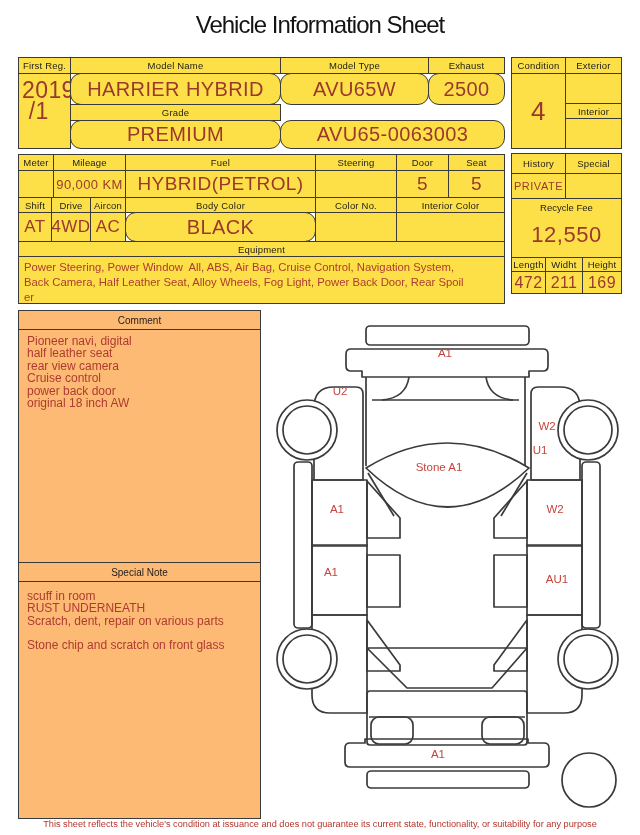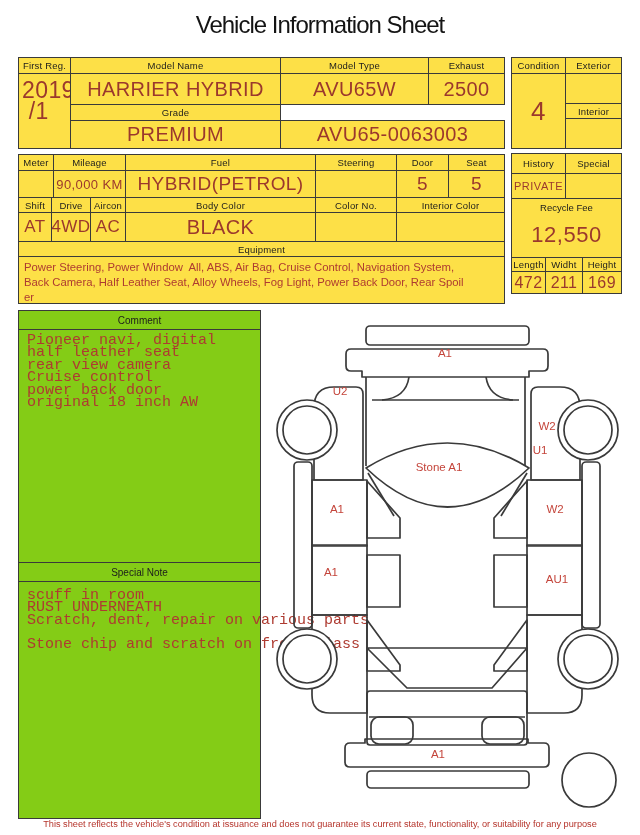--- a/index.html
+++ b/index.html
@@ -8,36 +8,36 @@
     --lr:#C4453B;
     --tr:#AE3B31;
   }
   html,body{margin:0;padding:0;background:#fff;}
   #sheet{position:relative;width:640px;height:835px;background:#fff;
          font-family:"Liberation Sans",sans-serif;overflow:hidden;}
   .c{position:absolute;box-sizing:border-box;border:1px solid var(--bd);
      display:flex;align-items:center;justify-content:center;background:#fde047;}
   .h{font-size:9.5px;color:#1c1c1c;letter-spacing:0.2px;}
   .v{color:var(--vr);letter-spacing:0.4px;}
-  .v20{font-size:20px;}
+  .v20{font-size:20px;border-radius:11px;}
   .v19{font-size:19px;}
   .v17{font-size:17px;}
   .v16{font-size:16px;}
   .v13{font-size:13px;}
   .v11{font-size:11px;letter-spacing:0.5px;}
   .v26{font-size:26px;}
   .frv{display:block;white-space:pre;font-size:23px;line-height:21px;
        padding:6px 0 12px 3px;text-align:left;}
   .eqt{display:block;white-space:pre;font-size:11.3px;line-height:14.8px;
        padding:3px 0 0 5px;text-align:left;color:var(--tr);}
-  .box{position:absolute;box-sizing:border-box;border:1px solid var(--bd);background:#84cc16;}
+  .box{position:absolute;box-sizing:border-box;border:1px solid var(--bd);background:#fdba74;}
   .boxhdr{height:18px;border-bottom:1px solid var(--bd);display:flex;
           align-items:center;justify-content:center;font-size:10px;color:#1c1c1c;}
-  .boxtxt{white-space:pre;color:var(--tr);font-size:15px;line-height:12.4px;
-          padding:5px 0 0 8px;font-family:Liberation Mono, monospace;}
+  .boxtxt{white-space:pre;color:var(--tr);font-size:12px;line-height:12.4px;
+          padding:5px 0 0 8px;}
   .rc{flex-direction:column;align-items:stretch;}
   .rc .rclabel{font-size:9.5px;color:#1c1c1c;text-align:center;margin-top:3px;}
   .rc .rcval{flex:1;display:flex;align-items:center;justify-content:center;
              color:var(--vr);font-size:22px;letter-spacing:0.5px;}
   #title{position:absolute;left:0;top:11px;width:640px;text-align:center;
          font-size:24px;letter-spacing:-1px;color:#141414;}
   #footer{position:absolute;left:0;top:819px;width:640px;text-align:center;
           font-size:9.2px;color:#B5342B;}
   svg text{font-family:"Liberation Sans",sans-serif;font-size:11.5px;
            fill:var(--lr);text-anchor:middle;}

